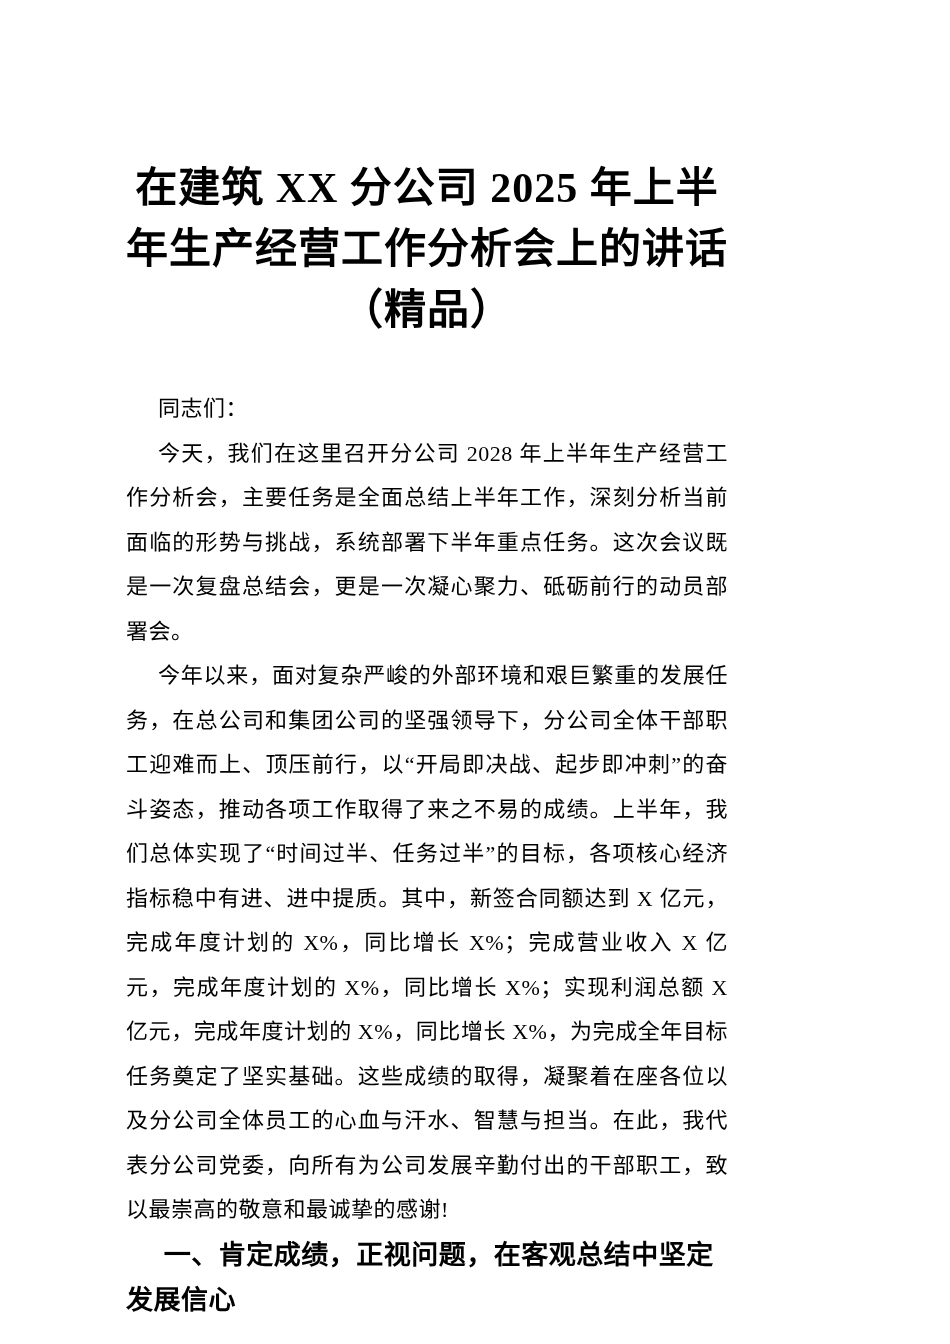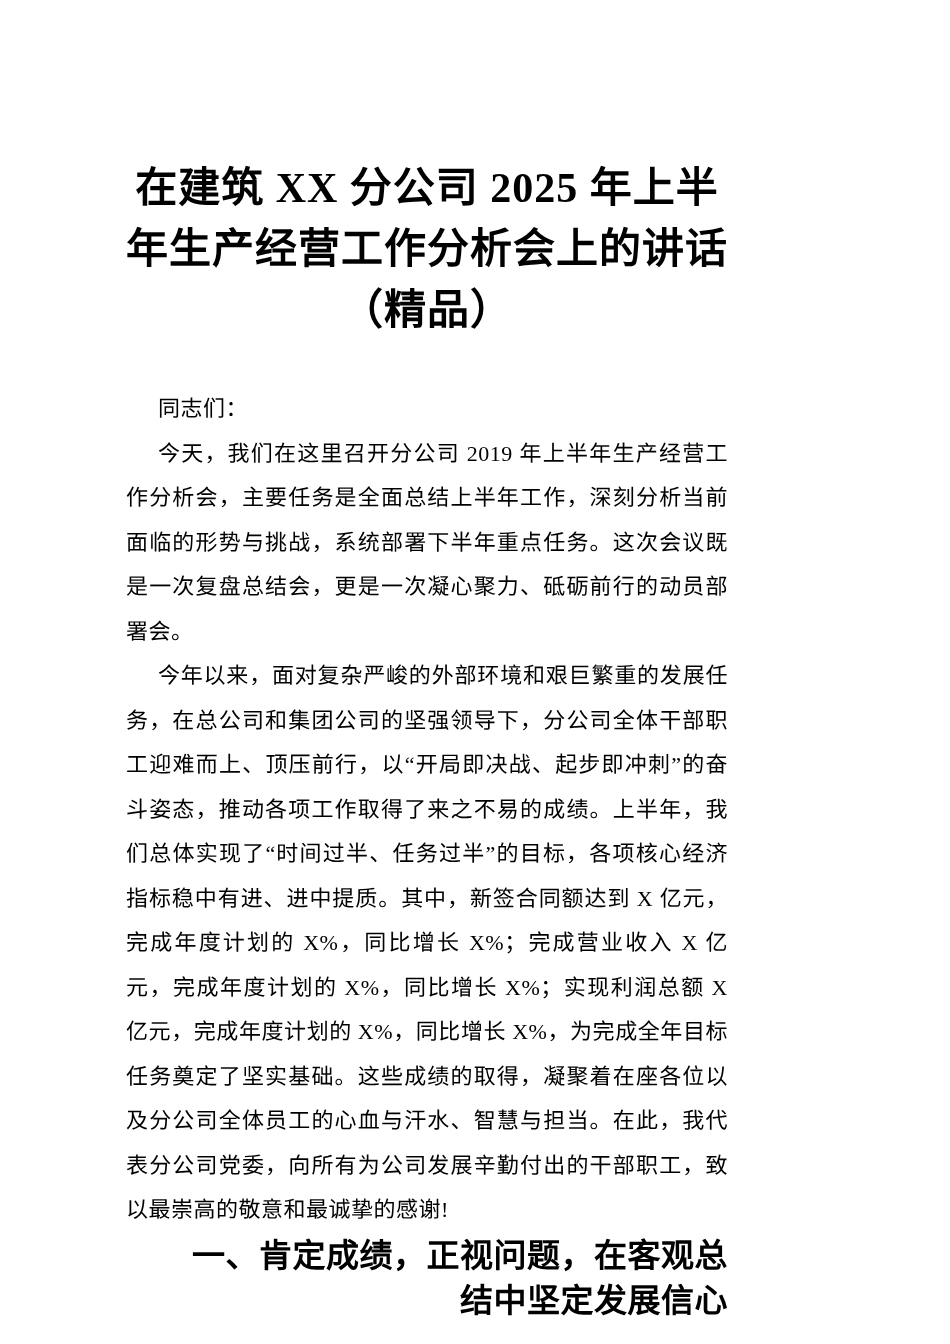--- a/index.html
+++ b/index.html
@@ -33,34 +33,34 @@
     font-size: 22px;
     line-height: 44.5px;
     text-align: justify;
     text-indent: 1.45em;
     letter-spacing: 0.5px;
     margin: 0;
   }
   .section-heading {
     font-family: "Liberation Sans", "DejaVu Sans", sans-serif;
     font-weight: bold;
-    font-size: 33px;
+    font-size: 27px;
     line-height: 45px;
     text-indent: 1.4em;
     letter-spacing: 0.5px;
     margin: 0;
-    text-align: right;
+    text-align: left;
   }
 </style>
 </head>
 <body>
 
 <div class="page">
   <h1 class="doc-title">在建筑 XX 分公司 2025 年上半年生产经营工作分析会上的讲话（精品）</h1>
 
   <p class="body-para">同志们：</p>
 
-  <p class="body-para">今天，我们在这里召开分公司 2019 年上半年生产经营工作分析会，主要任务是全面总结上半年工作，深刻分析当前面临的形势与挑战，系统部署下半年重点任务。这次会议既是一次复盘总结会，更是一次凝心聚力、砥砺前行的动员部署会。</p>
+  <p class="body-para">今天，我们在这里召开分公司 2028 年上半年生产经营工作分析会，主要任务是全面总结上半年工作，深刻分析当前面临的形势与挑战，系统部署下半年重点任务。这次会议既是一次复盘总结会，更是一次凝心聚力、砥砺前行的动员部署会。</p>
 
   <p class="body-para">今年以来，面对复杂严峻的外部环境和艰巨繁重的发展任务，在总公司和集团公司的坚强领导下，分公司全体干部职工迎难而上、顶压前行，以“开局即决战、起步即冲刺”的奋斗姿态，推动各项工作取得了来之不易的成绩。上半年，我们总体实现了“时间过半、任务过半”的目标，各项核心经济指标稳中有进、进中提质。其中，新签合同额达到 X 亿元，完成年度计划的 X%，同比增长 X%；完成营业收入 X 亿元，完成年度计划的 X%，同比增长 X%；实现利润总额 X 亿元，完成年度计划的 X%，同比增长 X%，为完成全年目标任务奠定了坚实基础。这些成绩的取得，凝聚着在座各位以及分公司全体员工的心血与汗水、智慧与担当。在此，我代表分公司党委，向所有为公司发展辛勤付出的干部职工，致以最崇高的敬意和最诚挚的感谢!</p>
 
   <h2 class="section-heading">一、肯定成绩，正视问题，在客观总结中坚定发展信心</h2>
 </div>
 
 </body></html>

